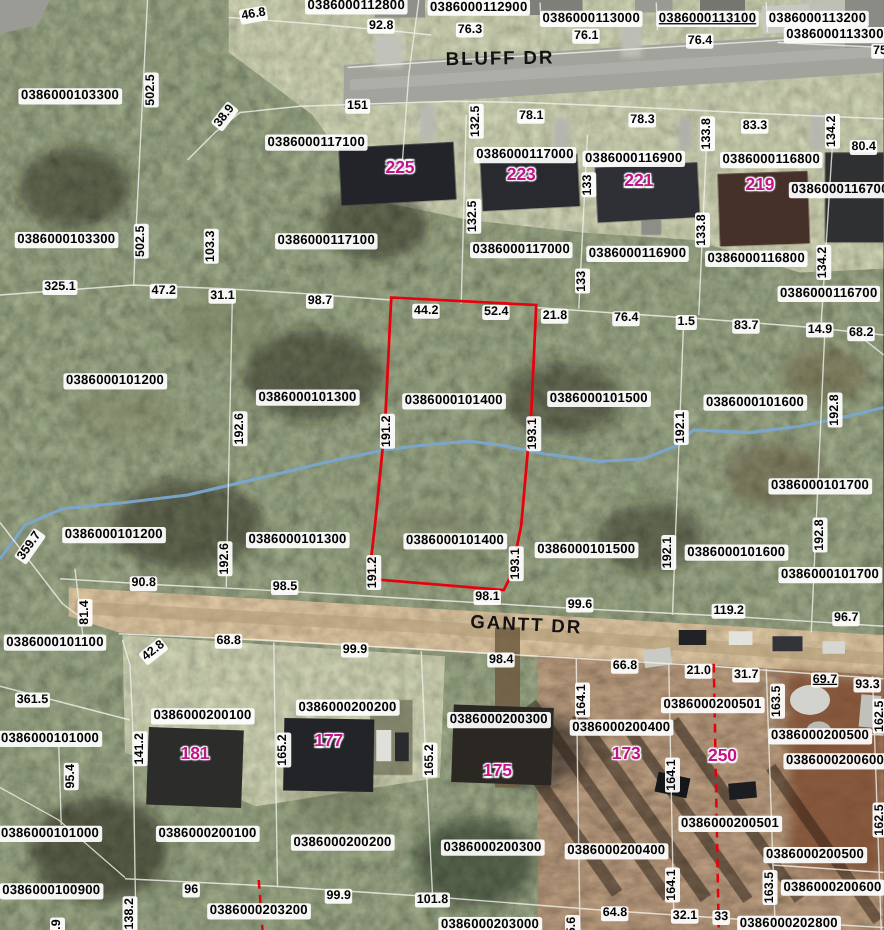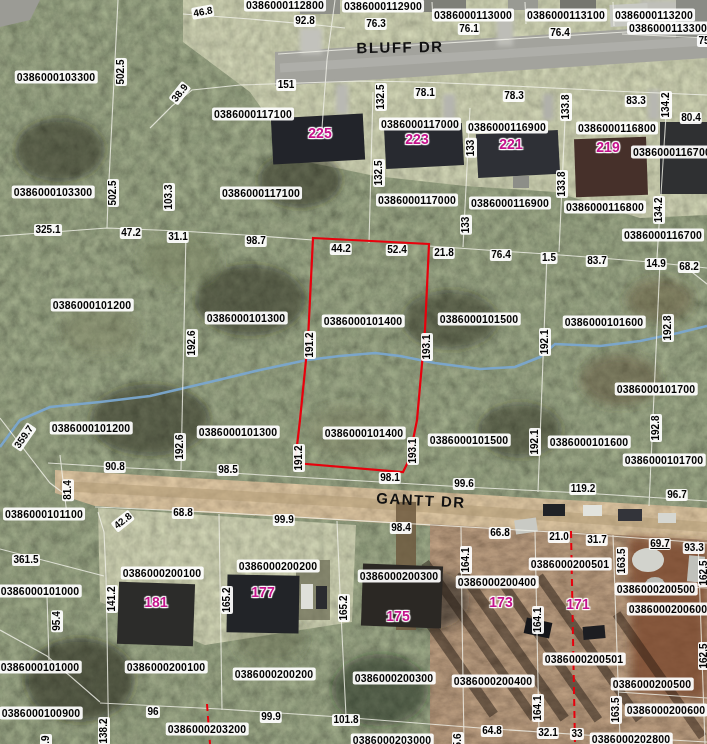--- a/index.html
+++ b/index.html
@@ -189,21 +189,21 @@
       <polyline points="207,704 210,744"></polyline>
     </g>
 
     <polygon points="313,238 429,244 425,330 417,420 409,460 403,472 295,463 300,420 308,340" fill="none" stroke="#e8000c" stroke-width="2.2"></polygon>
   </svg>
 
   <div id="label-layer">
       <span class="lbl pid" style="left: 285px; top: 5px; transform: translate(-50%, -50%);">0386000112800</span>
       <span class="lbl pid" style="left: 383px; top: 6px; transform: translate(-50%, -50%);">0386000112900</span>
       <span class="lbl pid" style="left: 473px; top: 15px; transform: translate(-50%, -50%);">0386000113000</span>
-      <span class="lbl pid" style="left: 566px; top: 15px; transform: translate(-50%, -50%);">0386000113100</span>
+      <span class="lbl pid" style="left: 566px; top: 15px; transform: translate(-50%, -50%); text-decoration: underline;">0386000113100</span>
       <span class="lbl pid" style="left: 654px; top: 15px; transform: translate(-50%, -50%);">0386000113200</span>
       <span class="lbl pid" style="left: 668px; top: 28px; transform: translate(-50%, -50%);">0386000113300</span>
       <span class="lbl pid" style="left: 56px; top: 77px; transform: translate(-50%, -50%);">0386000103300</span>
       <span class="lbl pid" style="left: 253px; top: 114px; transform: translate(-50%, -50%);">0386000117100</span>
       <span class="lbl pid" style="left: 420px; top: 124px; transform: translate(-50%, -50%);">0386000117000</span>
       <span class="lbl pid" style="left: 507px; top: 127px; transform: translate(-50%, -50%);">0386000116900</span>
       <span class="lbl pid" style="left: 617px; top: 128px; transform: translate(-50%, -50%);">0386000116800</span>
       <span class="lbl pid" style="left: 672px; top: 152px; transform: translate(-50%, -50%);">0386000116700</span>
       <span class="lbl pid" style="left: 53px; top: 192px; transform: translate(-50%, -50%);">0386000103300</span>
       <span class="lbl pid" style="left: 261px; top: 193px; transform: translate(-50%, -50%);">0386000117100</span>
@@ -250,21 +250,21 @@
       <span class="lbl dim" style="left: 469px; top: 29px; transform: translate(-50%, -50%);">76.1</span>
       <span class="lbl dim" style="left: 560px; top: 33px; transform: translate(-50%, -50%);">76.4</span>
       <span class="lbl dim" style="left: 704px; top: 41px; transform: translate(-50%, -50%);">75</span>
       <span class="lbl dim" style="left: 121px; top: 72px; transform: translate(-50%, -50%) rotate(-90deg);">502.5</span>
       <span class="lbl dim" style="left: 180px; top: 93px; transform: translate(-50%, -50%) rotate(-52deg);">38.9</span>
       <span class="lbl dim" style="left: 286px; top: 85px; transform: translate(-50%, -50%);">151</span>
       <span class="lbl dim" style="left: 425px; top: 93px; transform: translate(-50%, -50%);">78.1</span>
       <span class="lbl dim" style="left: 381px; top: 97px; transform: translate(-50%, -50%) rotate(-90deg);">132.5</span>
       <span class="lbl dim" style="left: 514px; top: 96px; transform: translate(-50%, -50%);">78.3</span>
       <span class="lbl dim" style="left: 566px; top: 107px; transform: translate(-50%, -50%) rotate(-90deg);">133.8</span>
-      <span class="lbl dim" style="left: 636px; top: 101px; transform: translate(-50%, -50%);">83.3</span>
+      <span class="lbl dim" style="left: 604px; top: 101px; transform: translate(-50%, -50%);">83.3</span>
       <span class="lbl dim" style="left: 666px; top: 105px; transform: translate(-50%, -50%) rotate(-90deg);">134.2</span>
       <span class="lbl dim" style="left: 691px; top: 118px; transform: translate(-50%, -50%);">80.4</span>
       <span class="lbl dim" style="left: 113px; top: 193px; transform: translate(-50%, -50%) rotate(-90deg);">502.5</span>
       <span class="lbl dim" style="left: 169px; top: 197px; transform: translate(-50%, -50%) rotate(-90deg);">103.3</span>
       <span class="lbl dim" style="left: 379px; top: 173px; transform: translate(-50%, -50%) rotate(-90deg);">132.5</span>
       <span class="lbl dim" style="left: 471px; top: 148px; transform: translate(-50%, -50%) rotate(-90deg);">133</span>
       <span class="lbl dim" style="left: 466px; top: 225px; transform: translate(-50%, -50%) rotate(-90deg);">133</span>
       <span class="lbl dim" style="left: 562px; top: 184px; transform: translate(-50%, -50%) rotate(-90deg);">133.8</span>
       <span class="lbl dim" style="left: 659px; top: 210px; transform: translate(-50%, -50%) rotate(-90deg);">134.2</span>
       <span class="lbl dim" style="left: 48px; top: 230px; transform: translate(-50%, -50%);">325.1</span>
@@ -328,17 +328,17 @@
       <span class="lbl dim" style="left: 548px; top: 733px; transform: translate(-50%, -50%);">32.1</span>
       <span class="lbl dim" style="left: 577px; top: 734px; transform: translate(-50%, -50%);">33</span>
       <span class="lbl hn" style="left: 320px; top: 133px; transform: translate(-50%, -50%);">225</span>
       <span class="lbl hn" style="left: 417px; top: 139px; transform: translate(-50%, -50%);">223</span>
       <span class="lbl hn" style="left: 511px; top: 144px; transform: translate(-50%, -50%);">221</span>
       <span class="lbl hn" style="left: 608px; top: 147px; transform: translate(-50%, -50%);">219</span>
       <span class="lbl hn" style="left: 156px; top: 602px; transform: translate(-50%, -50%);">181</span>
       <span class="lbl hn" style="left: 263px; top: 592px; transform: translate(-50%, -50%);">177</span>
       <span class="lbl hn" style="left: 398px; top: 616px; transform: translate(-50%, -50%);">175</span>
       <span class="lbl hn" style="left: 501px; top: 602px; transform: translate(-50%, -50%);">173</span>
-      <span class="lbl hn" style="left: 578px; top: 604px; transform: translate(-50%, -50%);">171</span>
+      <span class="lbl hn" style="left: 578px; top: 604px; transform: translate(-50%, -50%);">250</span>
       <span class="lbl street" style="left: 400px; top: 47px; transform: translate(-50%, -50%) rotate(-1deg);">BLUFF DR</span>
       <span class="lbl street" style="left: 421px; top: 500px; transform: translate(-50%, -50%) rotate(3deg);">GANTT DR</span>
     </div>
 </div>
 
 </body></html>

